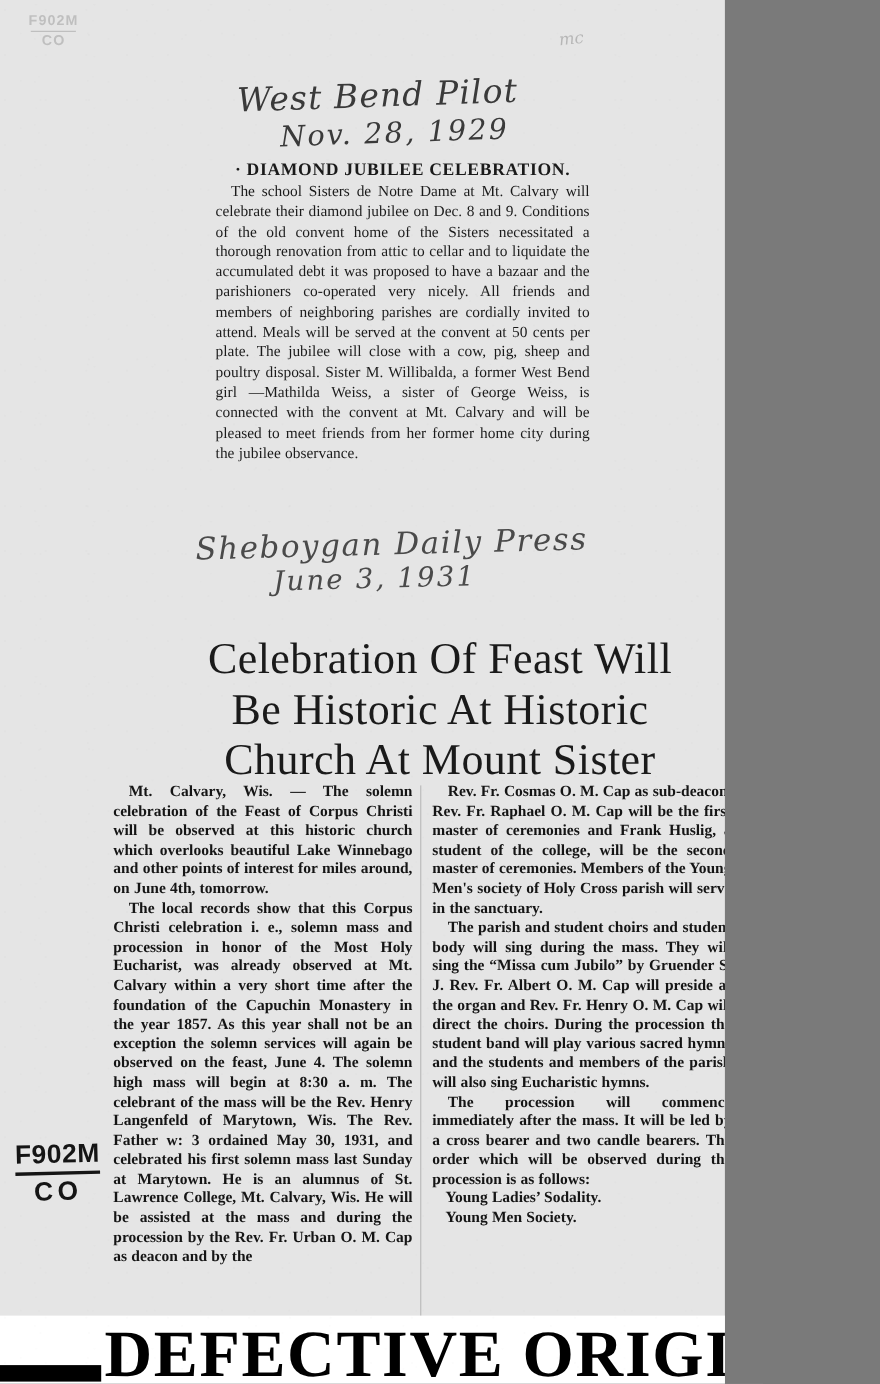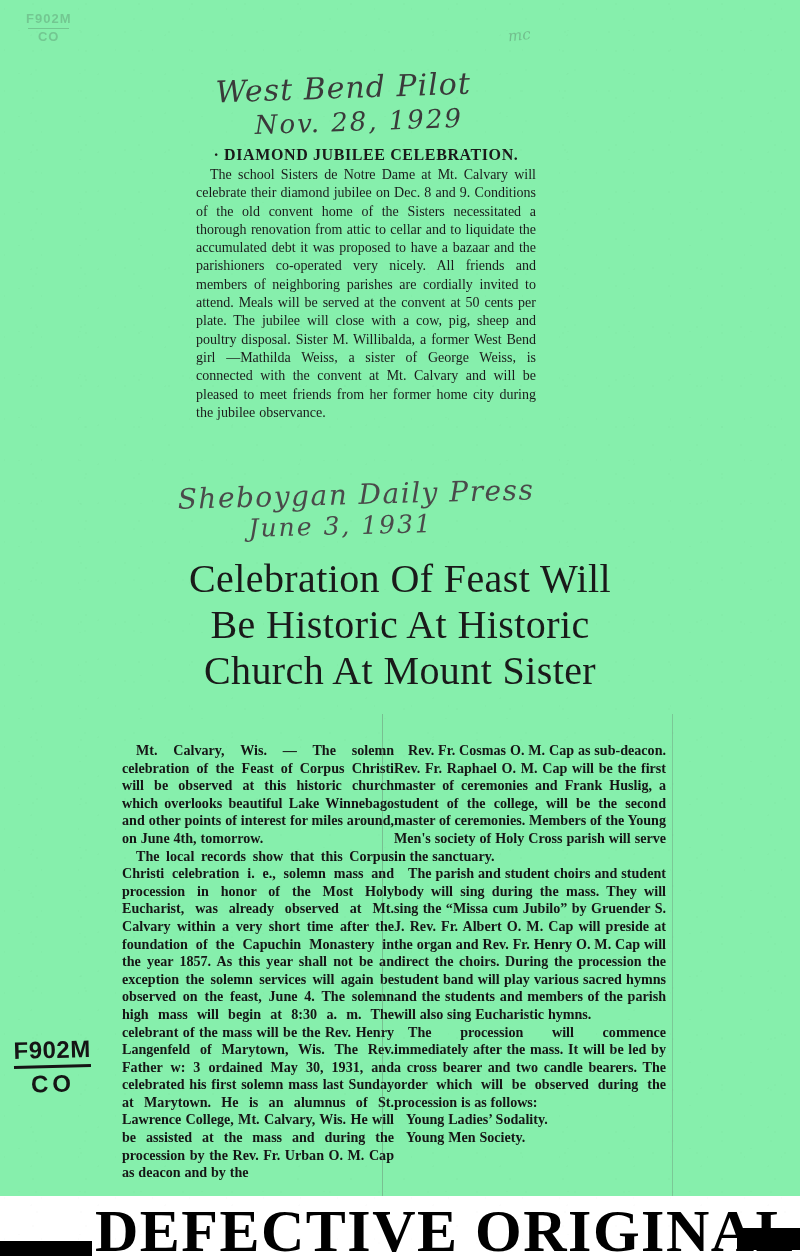--- a/index.html
+++ b/index.html
@@ -3,23 +3,23 @@
 <meta charset="utf-8">
 <title>Scanned Newspaper Clipping</title>
 <style>
   html, body {
     margin: 0;
     padding: 0;
     background: #7a7a7a;
   }
   .page {
     position: relative;
-    width: 800px;
+    width: 659px;
     height: 1258px;
-    background: #86efac;
+    background: #e5e5e5;
     overflow: hidden;
     font-family: "Liberation Serif", "DejaVu Serif", serif;
     color: #101010;
   }
 
   
   .scan-noise {
     position: absolute;
     inset: 0;
     pointer-events: none;
@@ -156,32 +156,32 @@
     left: 100px;
     top: 556px;
     width: 600px;
     text-align: center;
     font-family: "Liberation Serif", "DejaVu Serif", serif;
     font-size: 40px;
     line-height: 46px;
     color: #1a1a1a;
     letter-spacing: .4px;
   }
-  .headline .l1 { display:block; }
+  .headline .l1 { display:block;margin-top:20px; }
   .headline .l2 { display:block; }
   .headline .l3 { display:block; }
 
   
   .article {
     position: absolute;
-    left: 122px;
+    left: 103px;
     top: 712px;
     width: 562px;
     display: flex;
-    margin-top: 30px;
+    gap: 18px;
   }
   .article .col {
     width: 272px;
     font-family: "Liberation Serif", "DejaVu Serif", serif;
     font-size: 14.1px;
     line-height: 17.6px;
     font-weight: bold;
     text-align: justify;
     text-justify: inter-word;
     color: #151515;

